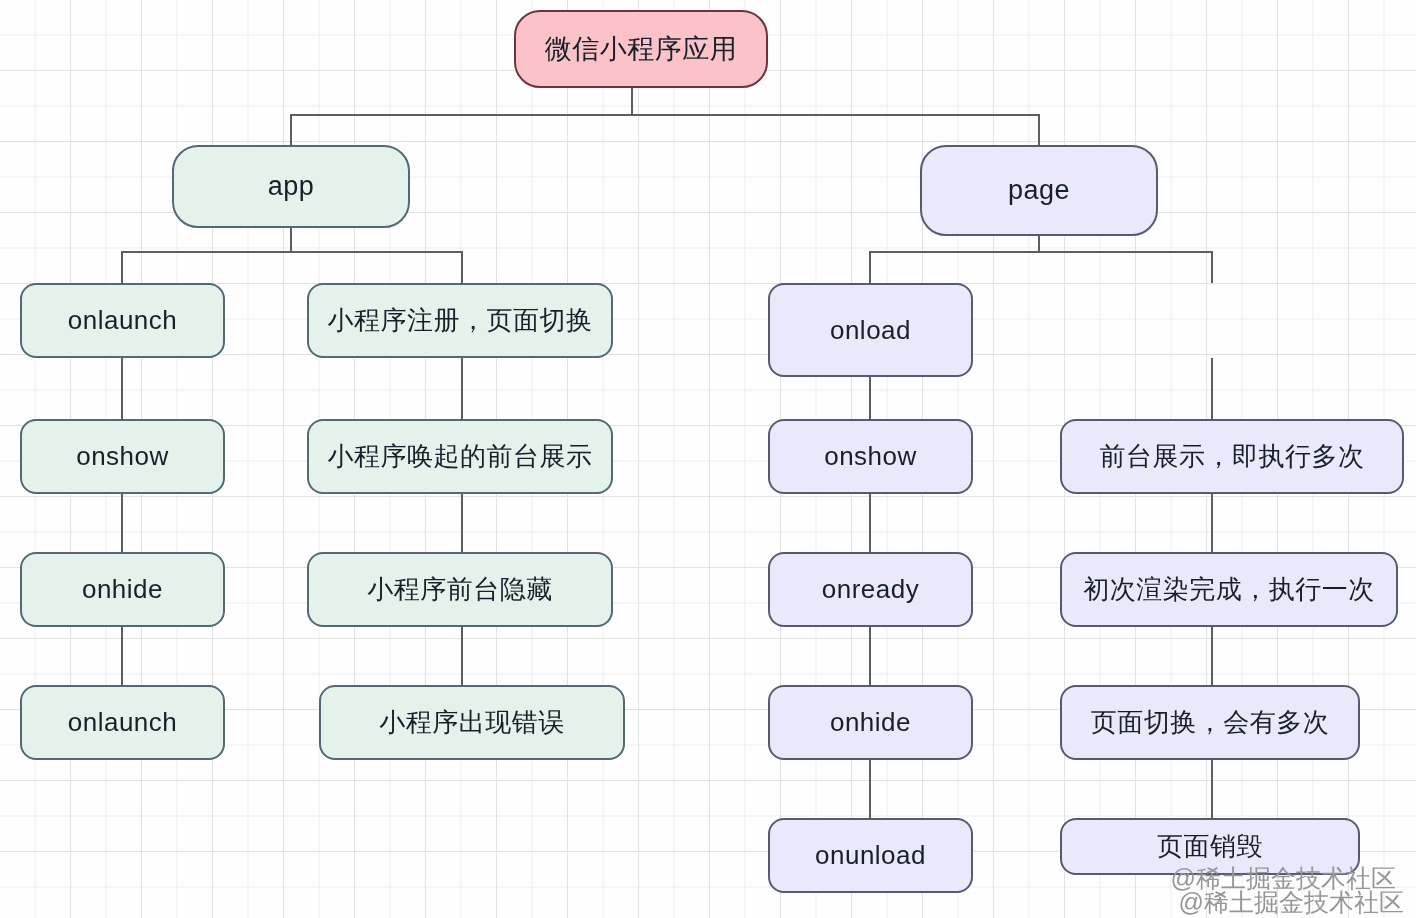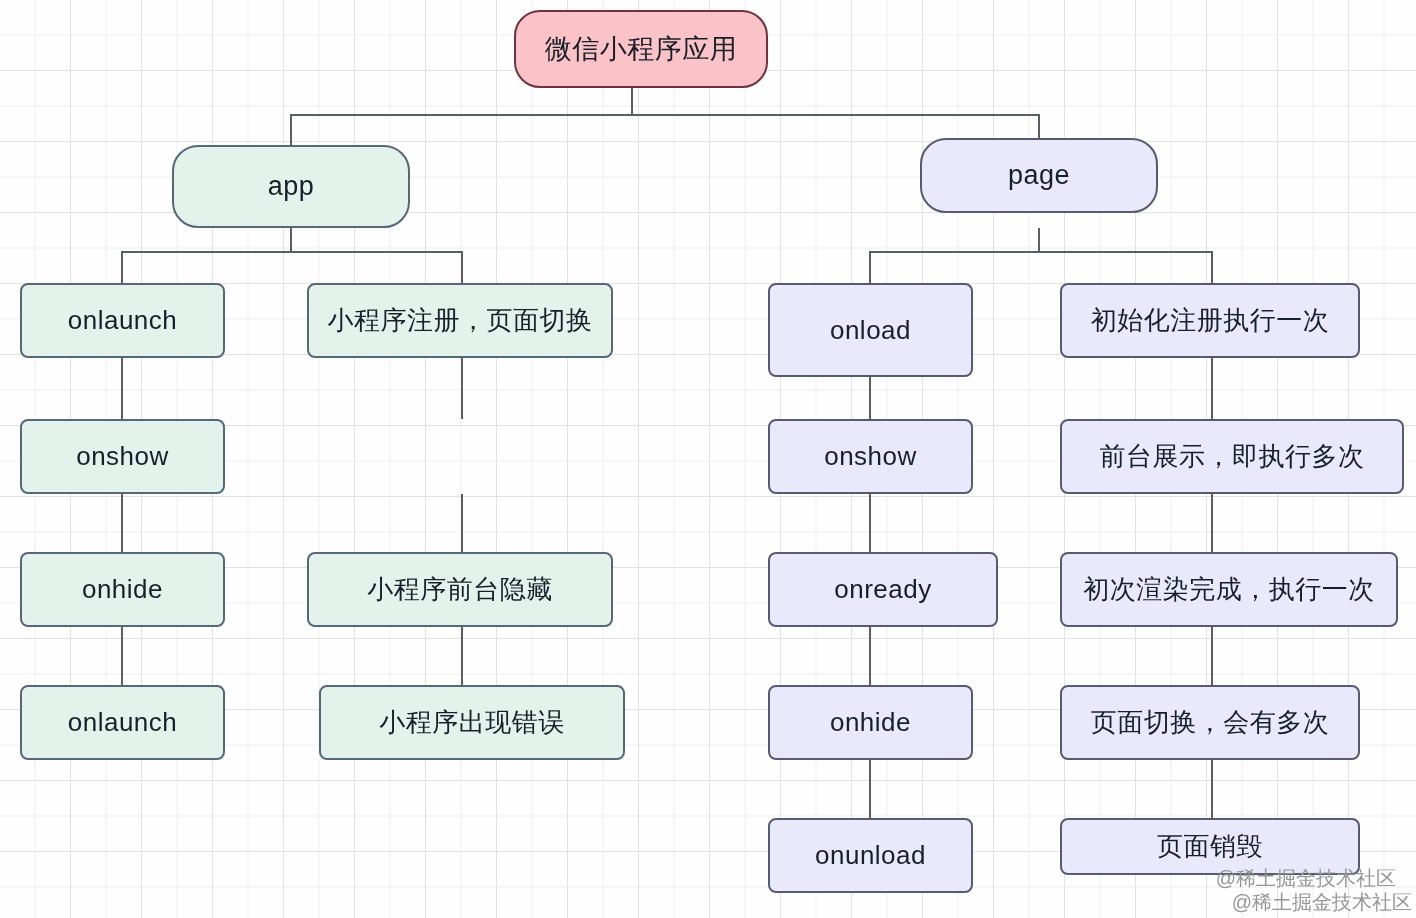--- a/index.html
+++ b/index.html
@@ -24,21 +24,21 @@
   .node {
     position: absolute;
     box-sizing: border-box;
     display: flex;
     align-items: center;
     justify-content: center;
     text-align: center;
     font-size: 26px;
     color: #17202a;
     background: #fff;
-    border-radius: 8px;
+    border-radius: 16px;
     letter-spacing: 0.5px;
     white-space: nowrap;
   }
   .node.root {
     background: #fbc3c7;
     border: 2.5px solid #6e3340;
     border-radius: 26px;
     font-size: 27px;
   }
   .node.app-family {
@@ -56,23 +56,23 @@
   .line {
     position: absolute;
     background: #5a5f63;
   }
   .line.v { width: 2px; }
   .line.h { height: 2px; }
   .watermark {
     position: absolute;
     right: 4px;
     bottom: 4px;
-    text-align: right;
+    text-align: center;
     color: #969696;
-    font-size: 20px;
+    font-size: 25px;
     line-height: 24px;
     z-index: 5;
     pointer-events: none;
   }
   .watermark .wline:first-child { padding-right: 16px; }
 </style>
 </head>
 <body>
 
 <div class="canvas">
@@ -106,38 +106,38 @@
   <div class="line v" style="left:869px;top:760px;height:58px"></div>
 
   <div class="line v" style="left:1211px;top:358px;height:61px"></div>
   <div class="line v" style="left:1211px;top:494px;height:58px"></div>
   <div class="line v" style="left:1211px;top:627px;height:58px"></div>
   <div class="line v" style="left:1211px;top:760px;height:58px"></div>
 
   <div class="node root" style="left:514px;top:10px;width:254px;height:78px">微信小程序应用</div>
 
   <div class="node branch app-family" style="left:172px;top:145px;width:238px;height:83px">app</div>
-  <div class="node branch page-family" style="left:920px;top:138px;width:238px;height:75px">page</div>
+  <div class="node branch page-family" style="left:920px;top:145px;width:238px;height:91px">page</div>
 
   <div class="node app-family" style="left:20px;top:283px;width:205px;height:75px">onlaunch</div>
   <div class="node app-family" style="left:20px;top:419px;width:205px;height:75px">onshow</div>
   <div class="node app-family" style="left:20px;top:552px;width:205px;height:75px">onhide</div>
   <div class="node app-family" style="left:20px;top:685px;width:205px;height:75px">onlaunch</div>
 
   <div class="node app-family" style="left:307px;top:283px;width:306px;height:75px">小程序注册，页面切换</div>
+  <div class="node app-family" style="left:307px;top:419px;width:306px;height:75px">小程序唤起的前台展示</div>
   <div class="node app-family" style="left:307px;top:552px;width:306px;height:75px">小程序前台隐藏</div>
   <div class="node app-family" style="left:319px;top:685px;width:306px;height:75px">小程序出现错误</div>
 
   <div class="node page-family" style="left:768px;top:283px;width:205px;height:94px">onload</div>
   <div class="node page-family" style="left:768px;top:419px;width:205px;height:75px">onshow</div>
-  <div class="node page-family" style="left:768px;top:552px;width:230px;height:75px">onready</div>
+  <div class="node page-family" style="left:768px;top:552px;width:205px;height:75px">onready</div>
   <div class="node page-family" style="left:768px;top:685px;width:205px;height:75px">onhide</div>
   <div class="node page-family" style="left:768px;top:818px;width:205px;height:75px">onunload</div>
 
-  <div class="node page-family" style="left:1060px;top:283px;width:300px;height:75px">初始化注册执行一次</div>
   <div class="node page-family" style="left:1060px;top:419px;width:344px;height:75px">前台展示，即执行多次</div>
   <div class="node page-family" style="left:1060px;top:552px;width:338px;height:75px">初次渲染完成，执行一次</div>
   <div class="node page-family" style="left:1060px;top:685px;width:300px;height:75px">页面切换，会有多次</div>
   <div class="node page-family" style="left:1060px;top:818px;width:300px;height:57px">页面销毁</div>
 
   <div class="watermark">
     <div class="wline">@稀土掘金技术社区</div>
     <div class="wline">@稀土掘金技术社区</div>
   </div>
 

